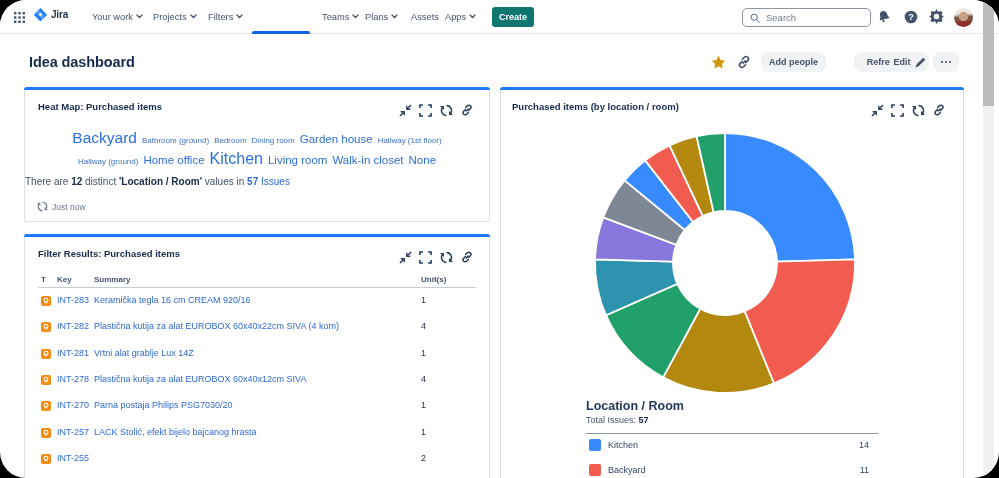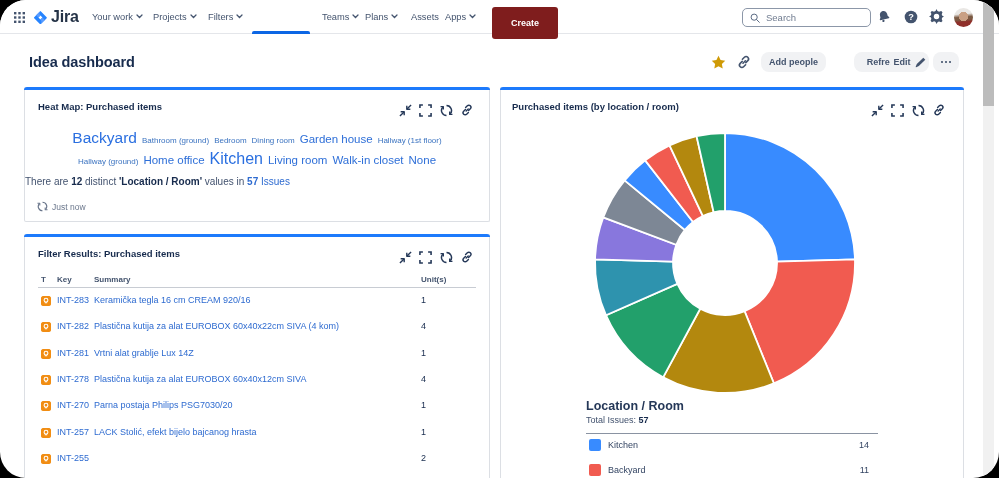--- a/index.html
+++ b/index.html
@@ -2,26 +2,26 @@
 <html><head>
 <meta charset="utf-8">
 <style>
 *{margin:0;padding:0;box-sizing:border-box}
 html,body{width:999px;height:478px;background:#000;font-family:"Liberation Sans",sans-serif;overflow:hidden}
 .win{position:absolute;left:0;top:0;width:999px;height:478px;background:#fff;border-radius:26px;overflow:hidden}
 
 .nav{position:absolute;left:0;top:0;width:999px;height:34px;background:#fff;border-bottom:1px solid #e4e6ea}
 .ngrid{position:absolute;left:14px;top:12px}
 .logo{position:absolute;left:34px;top:8px;display:flex;align-items:center}
-.logotxt{font-size:16px;font-weight:700;color:#253347;letter-spacing:-.2px;margin-left:4px}
+.logotxt{font-size:10px;font-weight:700;color:#253347;letter-spacing:-.2px;margin-left:4px}
 .nl{position:absolute;top:0;height:33px;display:flex;align-items:center;font-size:9.3px;font-weight:400;color:#44546e;white-space:nowrap}
 .nl svg{margin-left:3px}
 .nl.sel{color:#0c66e4;font-weight:700}
 .seline{position:absolute;left:252px;top:31px;width:58px;height:3px;background:#0c66e4;border-radius:2px 2px 0 0}
-.create{position:absolute;left:492px;top:7px;height:32px;padding:0 19px;background:#7f1d1d;color:#fff;font-size:9px;font-weight:700;border-radius:3px;display:flex;align-items:center}
+.create{position:absolute;left:492px;top:7px;height:20px;padding:0 7px;background:#0f766e;color:#fff;font-size:9px;font-weight:700;border-radius:3px;display:flex;align-items:center}
 .search{position:absolute;left:742px;top:8px;width:129px;height:19px;border:1px solid #8c97a8;border-radius:5px;display:flex;align-items:center;padding:0 7px;color:#707c90;font-size:9.5px}
 .search svg{margin-right:6px}
 .nico{position:absolute;top:0;height:33px;display:flex;align-items:center}
 .avatar{position:absolute;left:954px;top:8px;width:19px;height:19px;border-radius:50%;background:radial-gradient(circle at 50% 45%,#c9a084 0 33%,rgba(0,0,0,0) 34%),linear-gradient(175deg,#e9e7e4 0 32%,#7b5a43 48% 60%,#8f2f2a 72% 100%)}
 
 .h1{position:absolute;left:29px;top:54px;font-size:14.5px;font-weight:700;color:#172b4d;letter-spacing:-.1px}
 .hbtn{position:absolute;top:52px;height:20px;background:#f1f2f4;border-radius:8px;color:#44546e;font-size:9px;font-weight:700;display:flex;align-items:center;justify-content:center;gap:4px}
 .hico{position:absolute;top:52px;height:20px;display:flex;align-items:center}
 
 .card{position:absolute;background:#fff;border:1px solid #dcdfe4;border-top:none;border-radius:2px}

